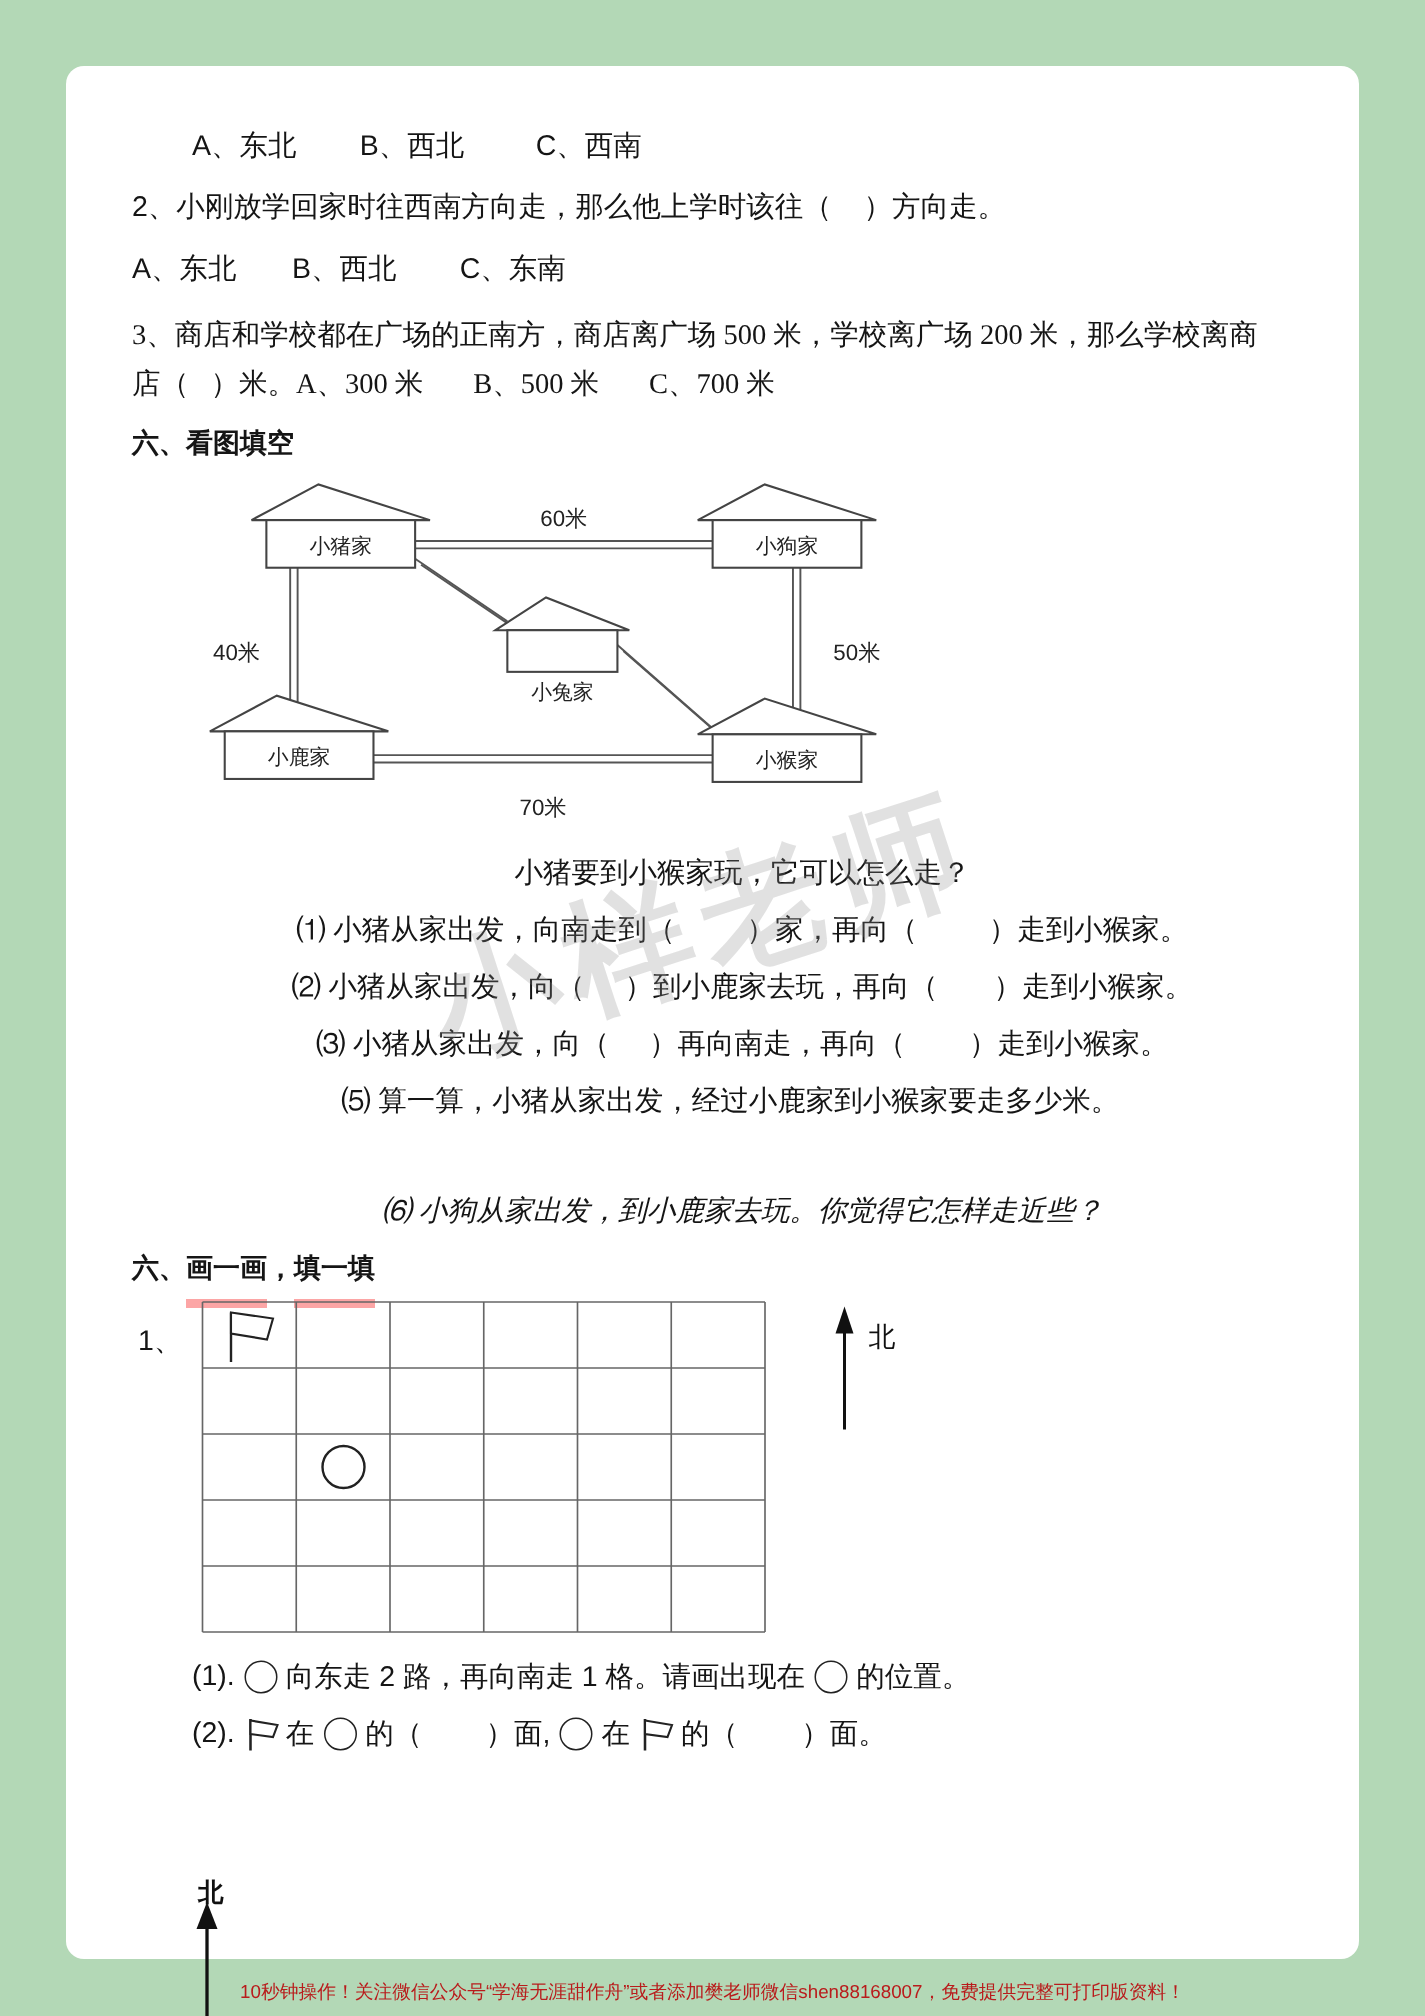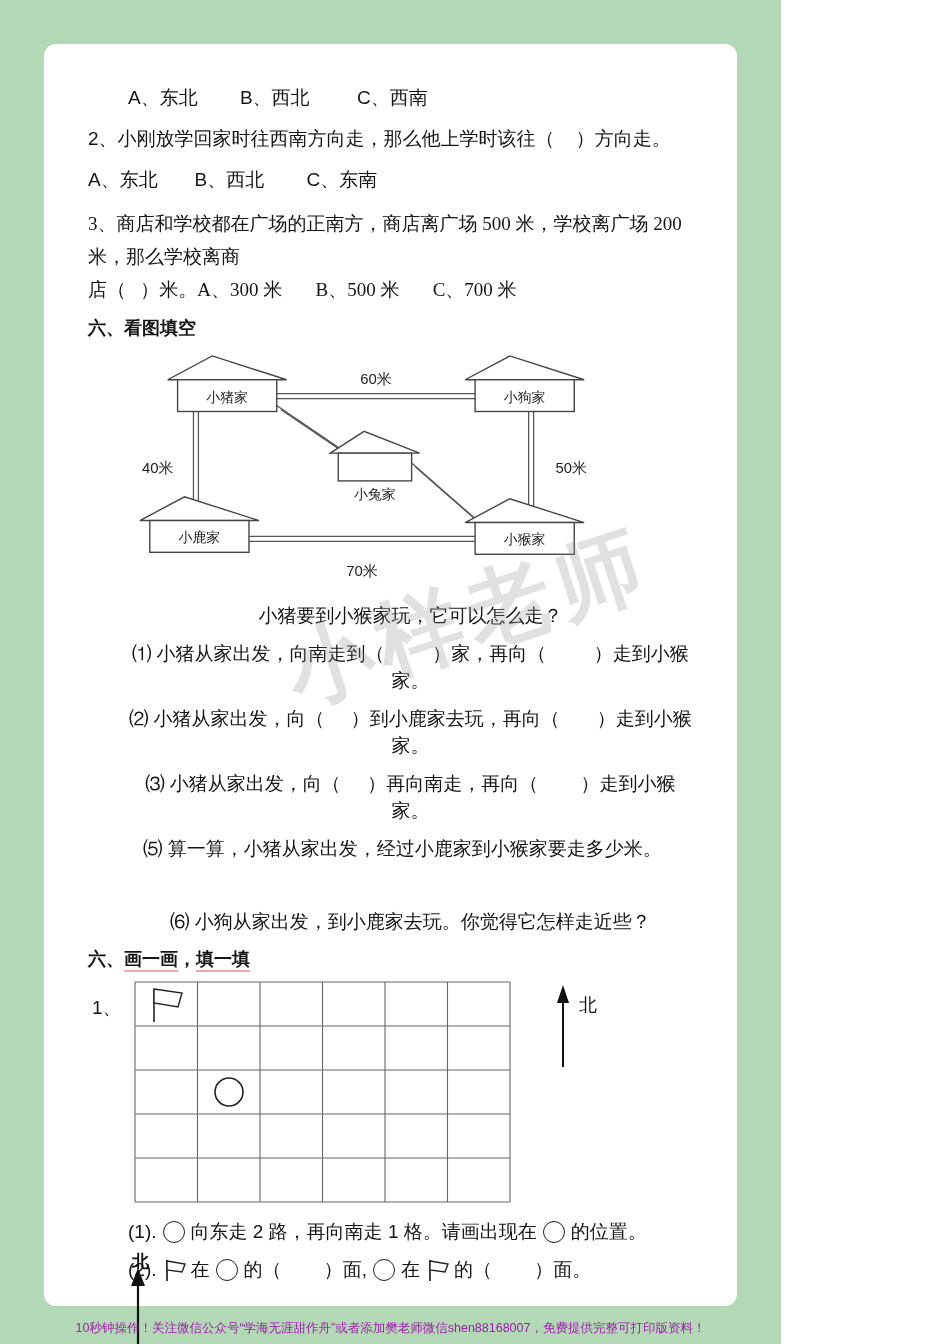--- a/index.html
+++ b/index.html
@@ -1,41 +1,41 @@
 <!DOCTYPE html>
 <html><head>
 <meta charset="utf-8">
 <style>
   * { margin:0; padding:0; box-sizing:border-box; }
   html,body { width:950px; height:1344px; }
   body { font-family:"Liberation Sans","DejaVu Sans",sans-serif; }
 
-  .frame { position:relative; width:781px; height:1344px; background:#b3d8b6; overflow:hidden; }
+  .frame { position:relative; width:950px; height:1344px; background:#b3d8b6; overflow:hidden; }
   .page  { position:absolute; left:44px; top:44px; right:44px; bottom:38px;
            background:#ffffff; border-radius:12px; padding:40px 44px 0; color:#151515; }
 
   .line { font-size:19px; line-height:27px; margin-bottom:14px; white-space:pre-wrap; }
   .q3   { line-height:33px; margin-bottom:10px;font-family:Liberation Serif, serif; }
   .indent1 { margin-left:40px; }
   .indent2 { margin-left:40px; }
 
   .h { font-size:18px; font-weight:bold; margin:4px 0 10px; }
-  .ul { border-bottom:2px solid #fca5a5; padding-bottom:1px;margin-top:11px; }
+  .ul { border-bottom:6px solid #fca5a5; padding-bottom:11px;margin-top:11px; }
 
   
   .map { display:block; margin:4px 0 14px 38px; }
   .map line { stroke:#555; stroke-width:1.3; }
   .map rect, .map polygon { fill:#ffffff; stroke:#444; stroke-width:1.4; }
   .map text { font-size:14px; fill:#222; text-anchor:middle; }
   .map .dist { font-size:15px; }
 
   .itset p { margin-bottom:11px;text-align:center; }
   .itset .gap-big { margin-bottom:52px; }
   .itset .gap-mid { margin-bottom:46px;margin-left:24px; }
-  .itset .last { margin-bottom:12px; }
+  .itset .last { margin-bottom:12px;font-style:italic; }
 
   
   .gridrow { display:flex; align-items:flex-start; margin:8px 0 16px 4px; }
   .qno { font-size:19px; margin:14px 12px 0 0; }
   .grid line { stroke:#666; stroke-width:1.1; }
   .grid .glyph line { stroke:#222; stroke-width:1.6; }
   .grid polygon { fill:#ffffff; stroke:#222; stroke-width:1.4; }
   .grid circle { fill:none; stroke:#222; stroke-width:1.6; }
   .north { margin-left:30px; }
   .north line { stroke:#111; stroke-width:2; }
@@ -55,21 +55,21 @@
                color:#8f8f8f; opacity:.26; transform:rotate(-18deg); letter-spacing:8px;
                pointer-events:none; }
 
   
   .compass { position:absolute; left:118px; top:1252px; }
   .compass line { stroke:#111; stroke-width:2.2; }
   .compass polygon { fill:#111; }
   .compass text { font-size:17px; fill:#111; font-weight:bold; }
 
   .footer { position:absolute; left:0; right:0; bottom:7px; text-align:center;
-            font-size:12.5px; color:#a21caf; }
+            font-size:12.5px; color:#b91c1c; }
 </style>
 </head>
 <body>
 
 <div class="frame">
   <div class="page">
 
     <p class="line indent1">A、东北        B、西北         C、西南</p>
     <p class="line">2、小刚放学回家时往西南方向走，那么他上学时该往（    ）方向走。</p>
     <p class="line">A、东北       B、西北        C、东南</p>

